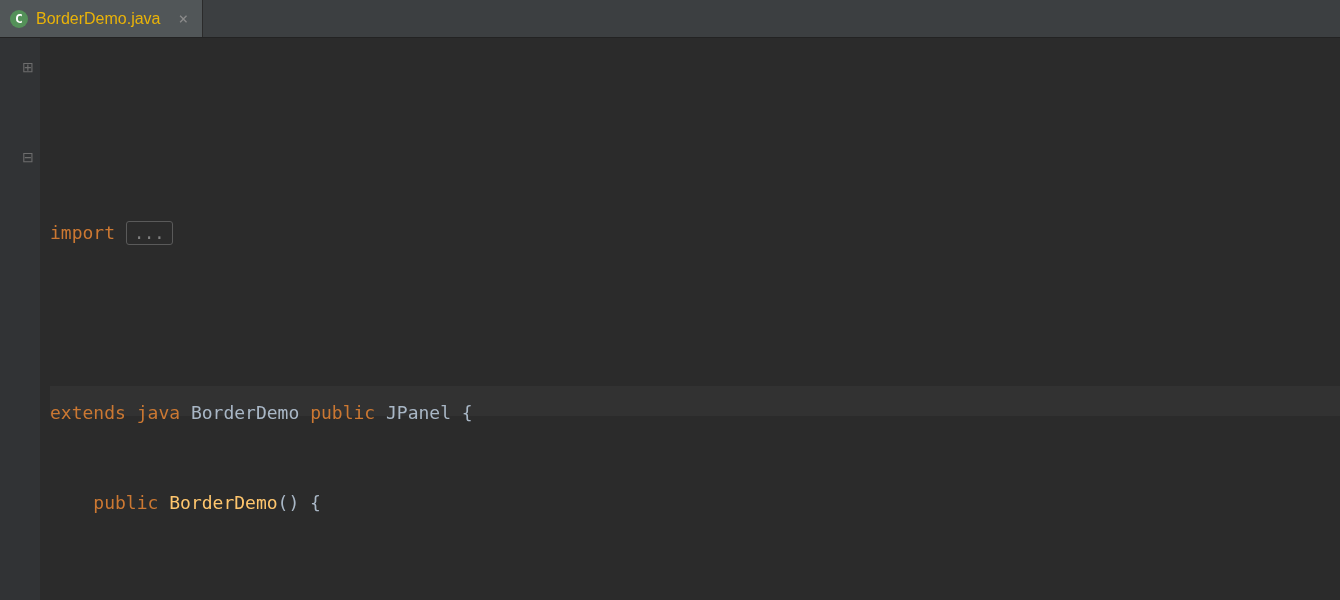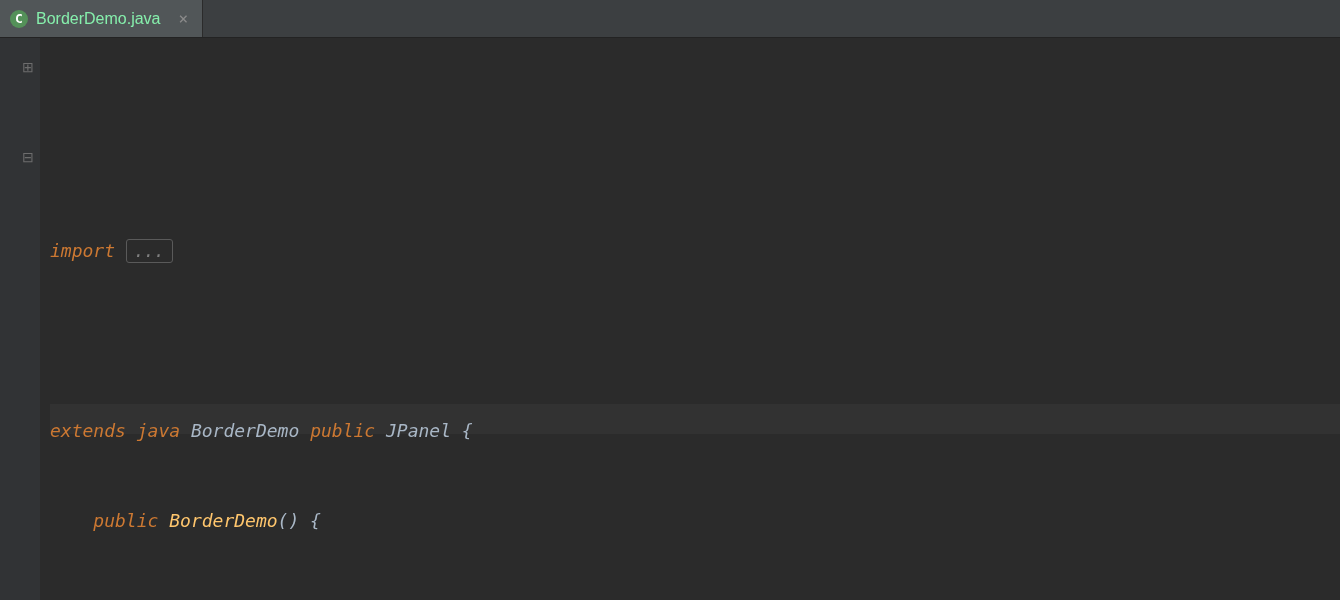--- a/index.html
+++ b/index.html
@@ -31,21 +31,21 @@
   .tab .file-icon {
     width: 18px; height: 18px;
     border-radius: 9px;
     background: #549159;
     position: relative;
     display:flex; align-items:center; justify-content:center;
     font-size: 13px;
     font-weight:bold;
     color: #fff;
   }
-  .tab .file-name { color: #86efac; font-family: sans-serif; font-size: 16px; }
+  .tab .file-name { color: #eab308; font-family: sans-serif; font-size: 16px; }
   .tab .close {
     color: #8a8a8a; font-size: 16px; margin-left: 10px; cursor: pointer;
   }
   .tab-bar .spacer { flex: 1; background: #3c3f41; }
 
   .editor-wrap {
     display:flex;
     height: calc(100% - 38px);
   }
   .gutter {
@@ -57,25 +57,24 @@
     position:absolute;
     left: 22px;
     font-size: 14px;
     color: #6d6d6d;
     line-height: 1;
     font-family: sans-serif;
   }
   .editor {
     flex:1;
     background: #2b2b2b;
-    padding: 18px 0 0 10px;
+    padding: 0 0 0 10px;
     white-space: pre;
     line-height: 30px;
     position:relative;
-    font-style:italic;
   }
   .kw-orange { color: #cc7832; font-weight: normal;}
   .cls-name { color: #a9b7c6; }
   .fold-box {
     display:inline-block;
     border:1px solid #5a5a5a;
     border-radius:3px;
     padding: 0 7px;
     color:#808080;
     line-height: 22px;

